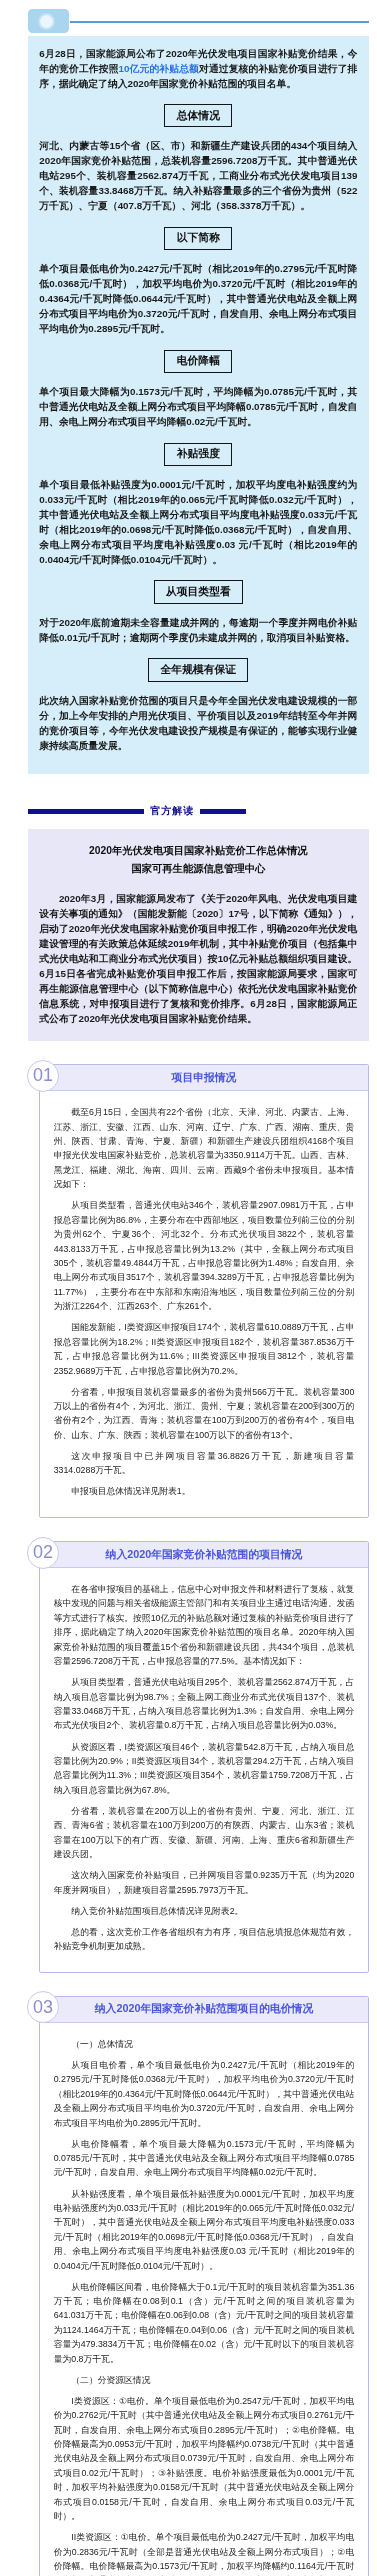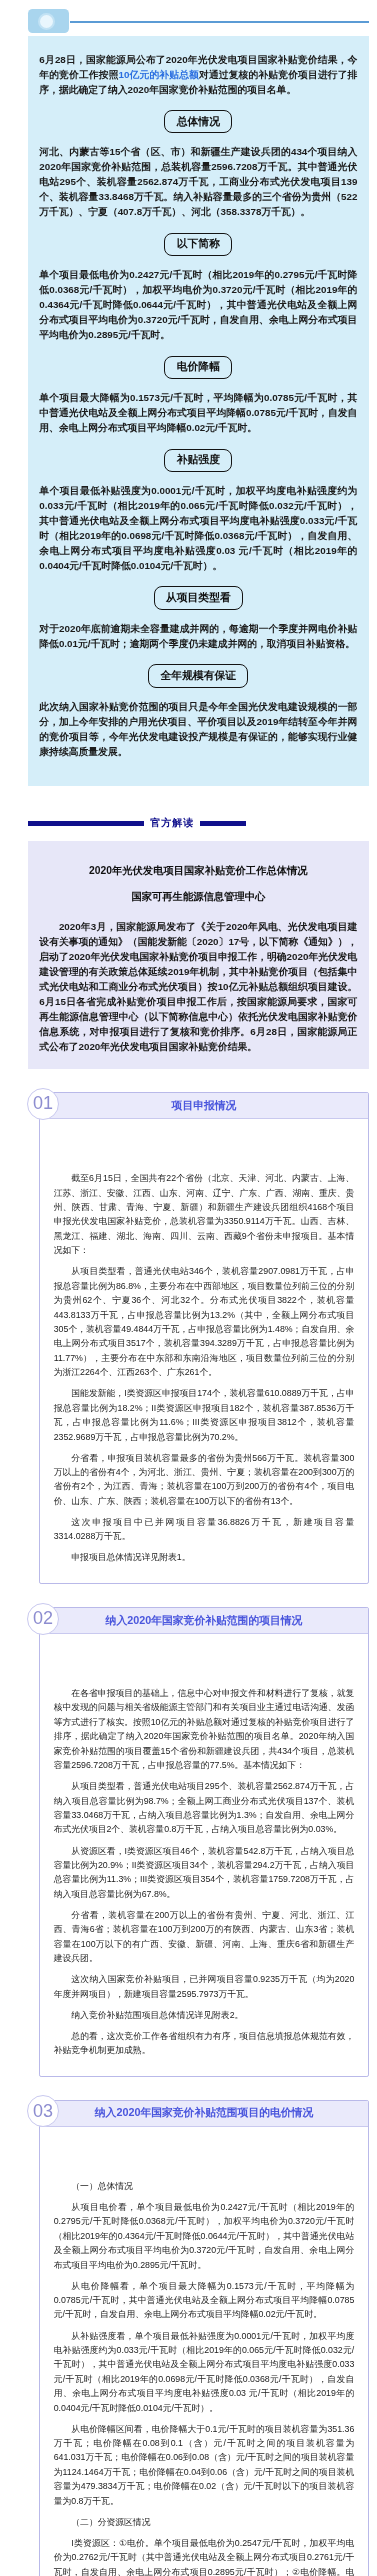--- a/index.html
+++ b/index.html
@@ -25,46 +25,46 @@
   }
   .top-line{flex:1;height:2.1px;background:#5b9bd5;margin-left:1px;margin-top:1px;}
 
   
   .box-blue{
     background:#d5eef9;
     padding:8.2px 11.3px 20.6px 11.3px;
   }
   .box-blue p{
     font-size:9.8px;line-height:15px;font-weight:600;
-    margin:7px 0;color:#1c1c1c;text-align:justify;
+    margin:1px 0;color:#1c1c1c;text-align:justify;
   }
   .hl{color:#2b6fe0;font-weight:700;}
   .pill{
     display:block;width:fit-content;margin:13.4px auto 11.3px auto;
-    padding:3.6px 11.3px;border:1.5px solid #141414;border-radius:8px;
+    padding:3.6px 11.3px;border:1.5px solid #141414;border-radius:0;
     background:transparent;font-size:10.8px;font-weight:700;color:#111;
     font-family:inherit;
   }
 
   
   .official-divider{display:flex;align-items:center;margin:30px 0 10.3px 0;}
   .official-divider .bar-left{width:116px;height:5.7px;background:#10108c;}
   .official-divider .bar-right{width:46px;height:5.7px;background:#10108c;}
   .official-divider .label{
     margin:0 6.2px;font-size:10px;font-weight:700;color:#10108c;letter-spacing:1px;
   }
 
   
   .box-lavender{
     background:#e7e7f8;
     padding:13.4px 11.3px 15.5px 11.3px;
   }
   .box-lavender .t1,.box-lavender .t2{
     text-align:center;font-size:10.3px;font-weight:700;color:#111;
-    line-height:17.5px;margin:8px;
+    line-height:17.5px;margin:0;
   }
   .box-lavender p.body{
     font-size:9.8px;line-height:15px;font-weight:600;color:#1c1c1c;
     text-indent:2em;margin:13.4px 0 0 0;text-align:justify;
   }
 
   
   .section{position:relative;margin-top:23px;}
   .sec-circle{
     position:absolute;left:-1px;top:-4.1px;width:30px;height:30px;border-radius:50%;
@@ -74,21 +74,21 @@
   }
   .sec-box{
     margin-left:11.3px;background:#ffffff;
     border:1px solid #b9b9e9;border-radius:2.1px;
   }
   .sec-head{
     background:#eaeafb;border-bottom:1px solid #c9c9ef;
     padding:5.7px 4.1px;text-align:center;
     font-size:10.8px;font-weight:700;color:#4a56dd;
   }
-  .sec-body{padding:7.2px 13.4px 11.3px 13.4px;margin-top:38px;}
+  .sec-body{padding:7.2px 13.4px 11.3px 13.4px;}
   .sec-body p{
     font-size:8.8px;line-height:14.4px;margin:6.7px 0;color:#222;
     text-indent:2em;text-align:justify;
   }
   .sec-body p.subhead{font-weight:400;}
 </style>
 </head>
 <body>
 
 <div class="page">

